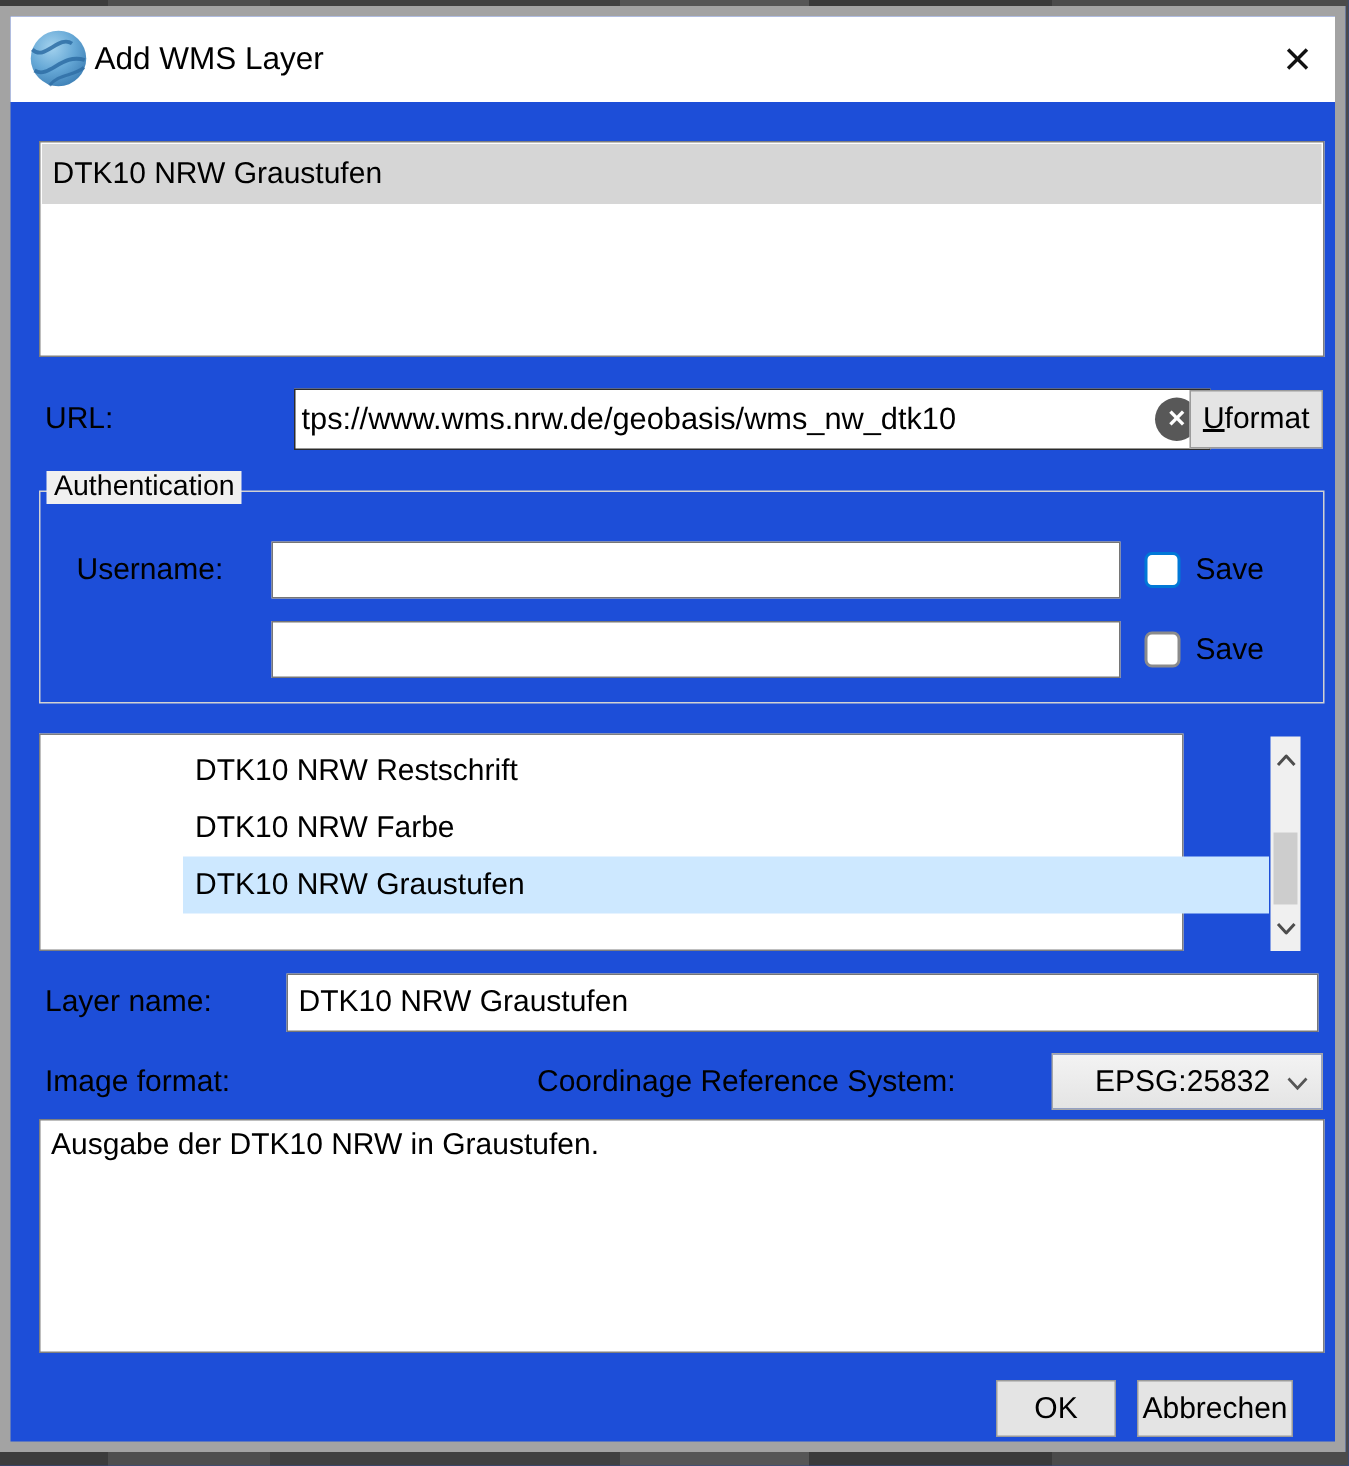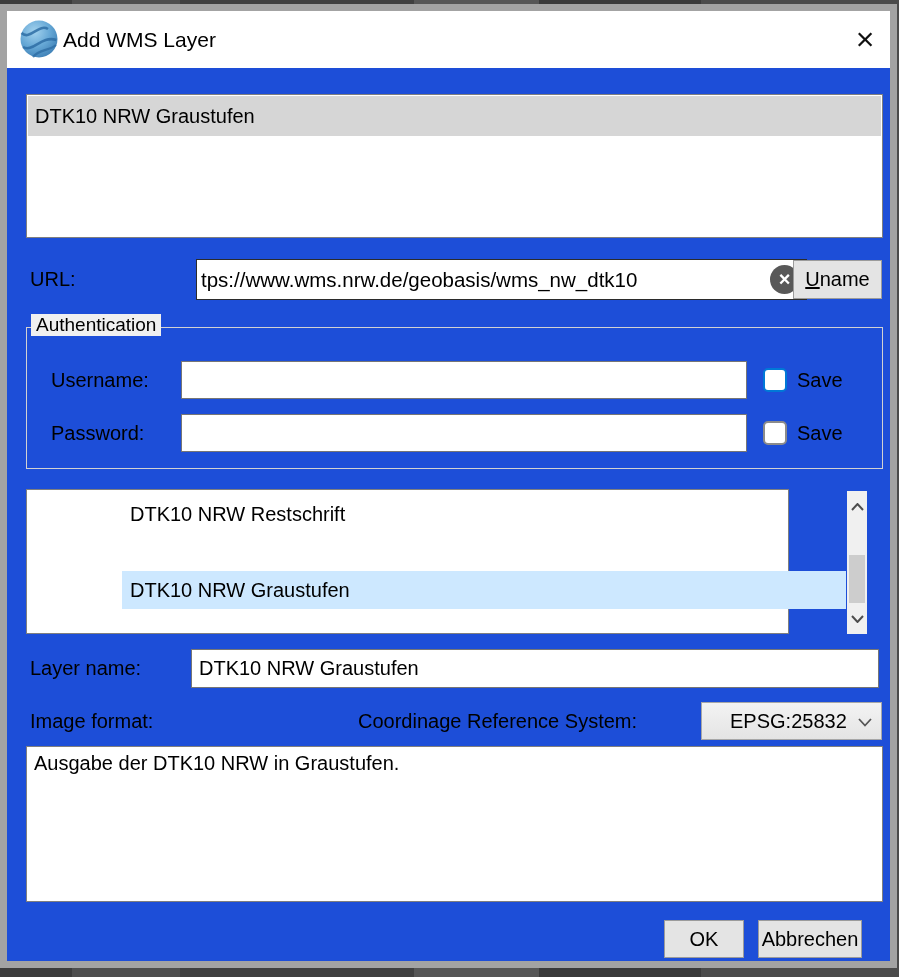--- a/index.html
+++ b/index.html
@@ -84,38 +84,38 @@
   <div class="panel" style="left:19px; top:83px; width:857px; height:144px;">
     <div class="sel-gray">DTK10 NRW Graustufen</div>
   </div>
 
   <div class="lbl" style="left:23px; top:248px; line-height:41px;">URL:</div>
   <div class="url-input-wrap">
     <div class="url-text">tps://www.wms.nrw.de/geobasis/wms_nw_dtk10</div>
     <div class="clear-btn">×</div>
   </div>
   <div class="btn" style="left:786px; top:249px; width:89px; height:39px;">
-    <span><span class="underline">U</span><span>name</span></span>
+    <span><span class="underline">U</span><span>format</span></span>
   </div>
 
   <div class="groupbox" style="left:19px; top:316px; width:857px; height:142px;"></div>
   <div class="grouplabel" style="left:24px; top:303px;">Authentication</div>
 
   <div class="lbl" style="left:44px; top:350px; line-height:38px;">Username:</div>
   <input class="txtinput" style="left: 174px; top: 350px; width: 566px; height: 38px;" value="">
   <div class="checkbox cb-blue" style="left:756px; top:357px;"></div>
   <div class="lbl" style="left:790px; top:357px; line-height:24px;">Save</div>
 
-  <div class="lbl" style="left:44px; top:403px; line-height:38px;">Password:</div>
   <input class="txtinput" style="left: 174px; top: 403px; width: 566px; height: 38px;" value="">
   <div class="checkbox cb-gray" style="left:756px; top:410px;"></div>
   <div class="lbl" style="left:790px; top:410px; line-height:24px;">Save</div>
 
   <div class="panel" style="left:19px; top:478px; width:763px; height:145px;">
     <div class="tree-row" style="top:5px;">DTK10 NRW Restschrift</div>
+    <div class="tree-row" style="top:43px;">DTK10 NRW Farbe</div>
     <div class="tree-row selected" style="top:81px;">DTK10 NRW Graustufen</div>
     <div class="scrollbar">
       <div class="scroll-arrow" style="top:8px;">
         <svg width="13" height="8" viewBox="0 0 13 8">
             <polyline points="1,7 6.5,1 12,7" fill="none" stroke="#4d4d4d" stroke-width="2"></polyline>
           </svg>
       </div>
       <div class="scroll-thumb"></div>
       <div class="scroll-arrow" style="top:120px;">
         <svg width="13" height="8" viewBox="0 0 13 8">

